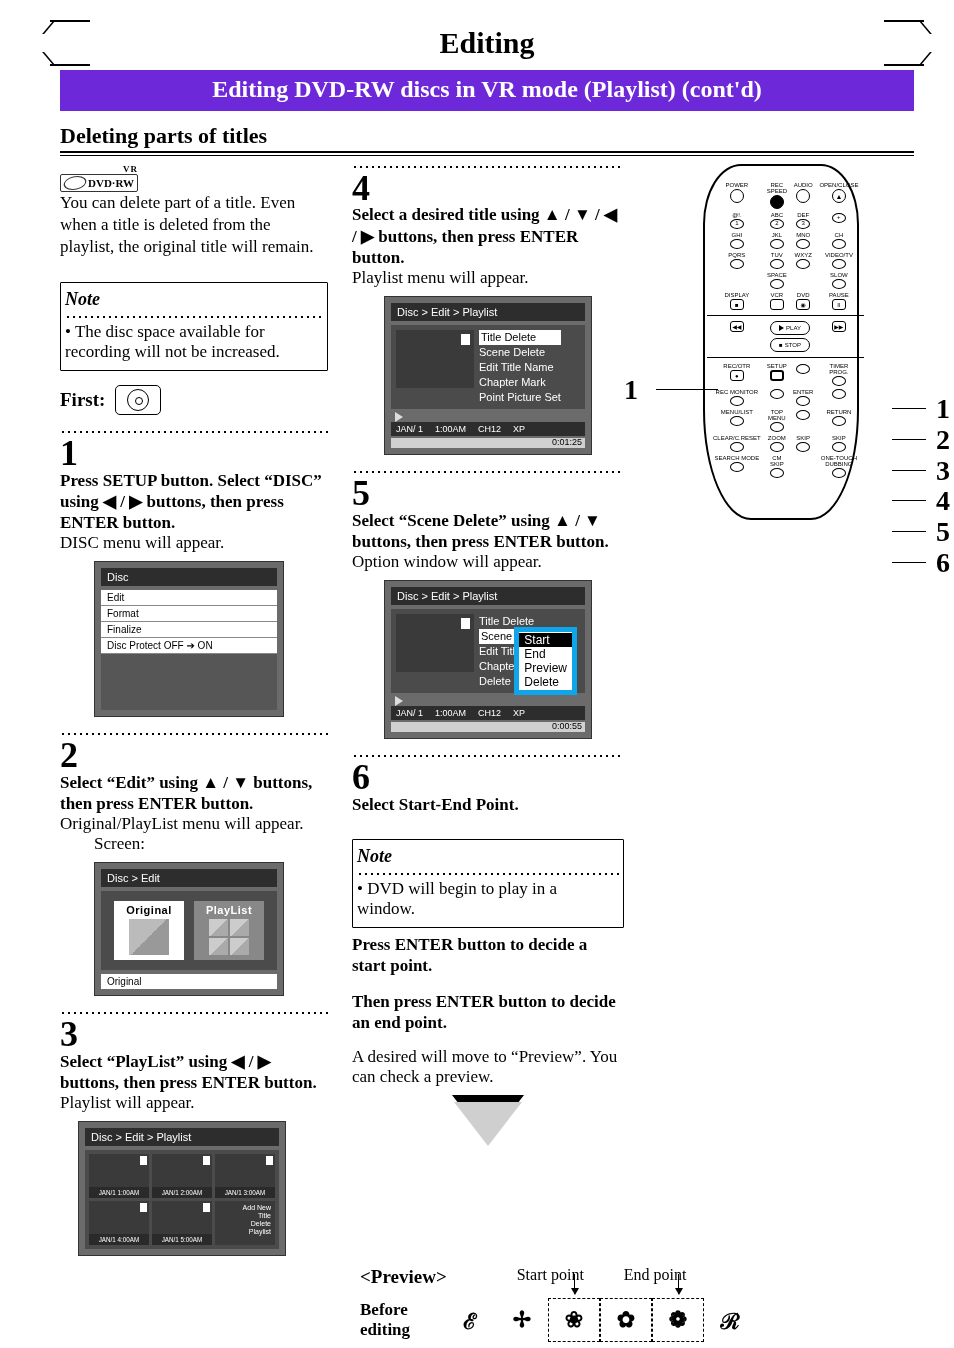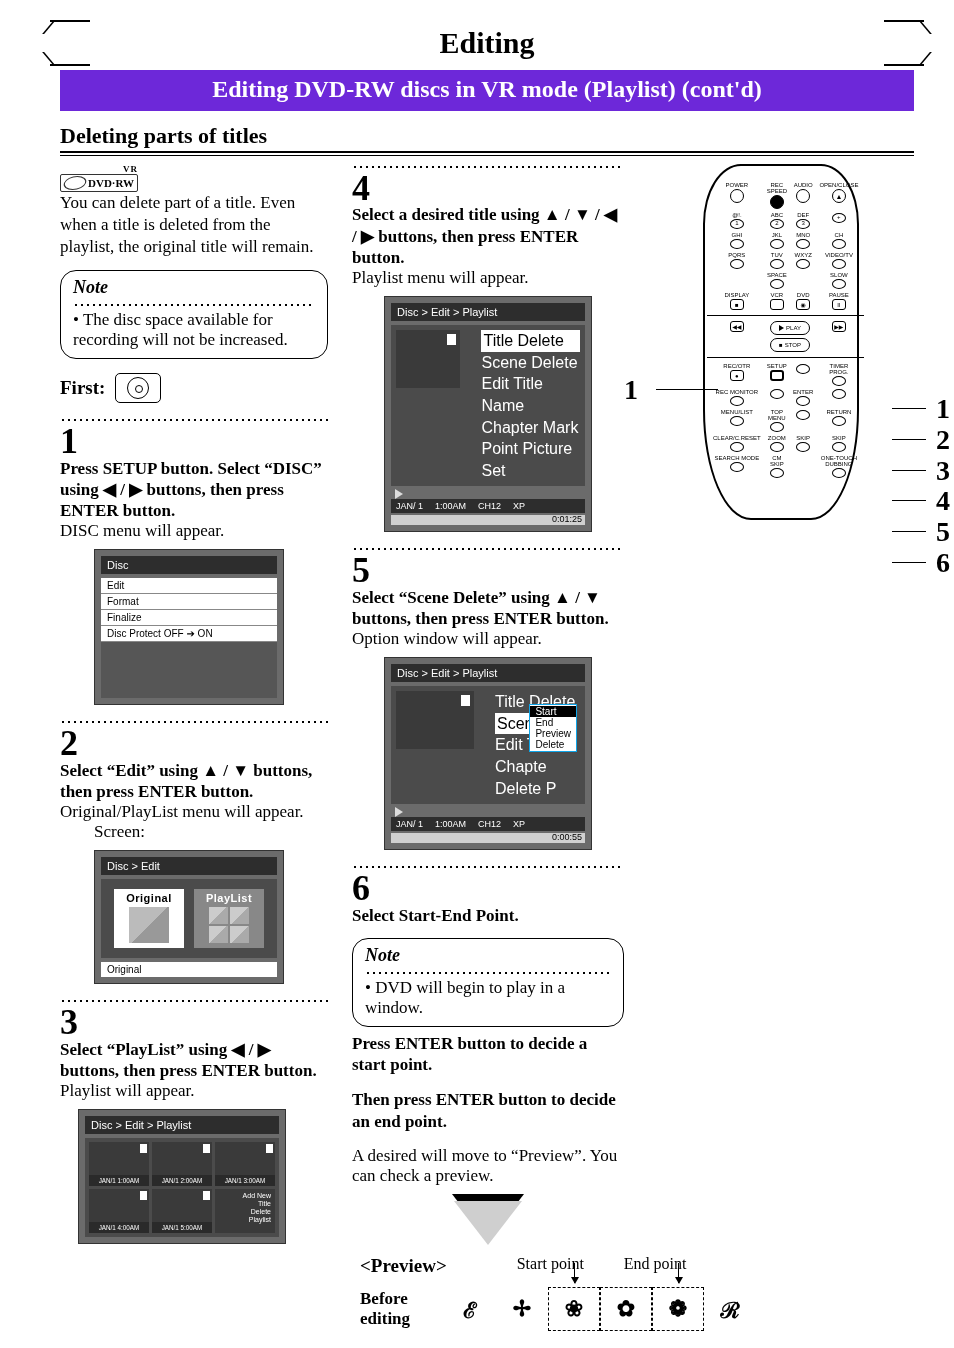--- a/index.html
+++ b/index.html
@@ -67,23 +67,23 @@
   }
   .col-left  { width: 268px; flex: 0 0 268px; }
   .col-mid   { width: 272px; flex: 0 0 272px; }
   .col-right { flex: 1; position: relative; }
 
   .body-text { font-size: 17px; line-height: 1.3; }
 
   
   .note-box {
     border: 1px solid #000;
-    border-radius: 16px;
-    padding: 6px 12px 8px;
-    margin-top: 12px;
+    border-radius: 1px;
+    padding: 6px 4px 8px;
+    margin-top: 24px;
     font-size: 17px;
   }
   .note-label {
     font-weight: bold;
     font-style: italic;
     font-size: 18px;
   }
   .dot-row {
     height: 6px;
     background-image: radial-gradient(circle, #000 1.2px, transparent 1.2px);
@@ -165,37 +165,37 @@
   }
   .osd .thumb::after{
     content:""; position:absolute; top:4px; right:4px;
     width:9px;height:11px;background:#fff;
   }
   .osd .playicon{
     width:0;height:0;border-top:5px solid transparent;border-bottom:5px solid transparent;
     border-left:8px solid #ddd; margin:3px 0 0 4px;
   }
   .osd .menu-list{
-    font-size:16px; color:#fff; line-height:1.35;margin-left:16px;
+    font-size:11px; color:#fff; line-height:1.35;
   }
   .osd .menu-list .hl{ background:#fff;color:#000;padding:0 2px; }
   .osd .footer{
     background:#2d2d2d;color:#fff;font-size:9px;
     padding:2px 5px;display:flex;gap:12px;
   }
   .osd .progress{
     background:#d0d0d0;height:10px;position:relative;margin-top:2px;
   }
   .osd .progress::after{
     content:attr(data-time); position:absolute; right:3px; top:-1px;
     font-size:9px; color:#000;
   }
   .osd .submenu{
-    position:absolute; background:#fff; color:#000; font-size:10px;
-    border:1px solid #0ea5e9; right:8px; top:18px; padding:1px 0;
+    position:absolute; background:#fff; color:#000; font-size:12px;
+    border:5px solid #0ea5e9; right:8px; top:18px; padding:1px 0;
   }
   .osd .submenu div{ padding:0 5px; }
   .osd .submenu .sel{ background:#000;color:#fff;}
 
   
   .osd-edit .cards{
     display:flex; gap:10px; justify-content:center; background:#4b4b4b; padding:10px 6px;
   }
   .osd-edit .card{
     width:70px; background:#888; padding:3px; text-align:center;

